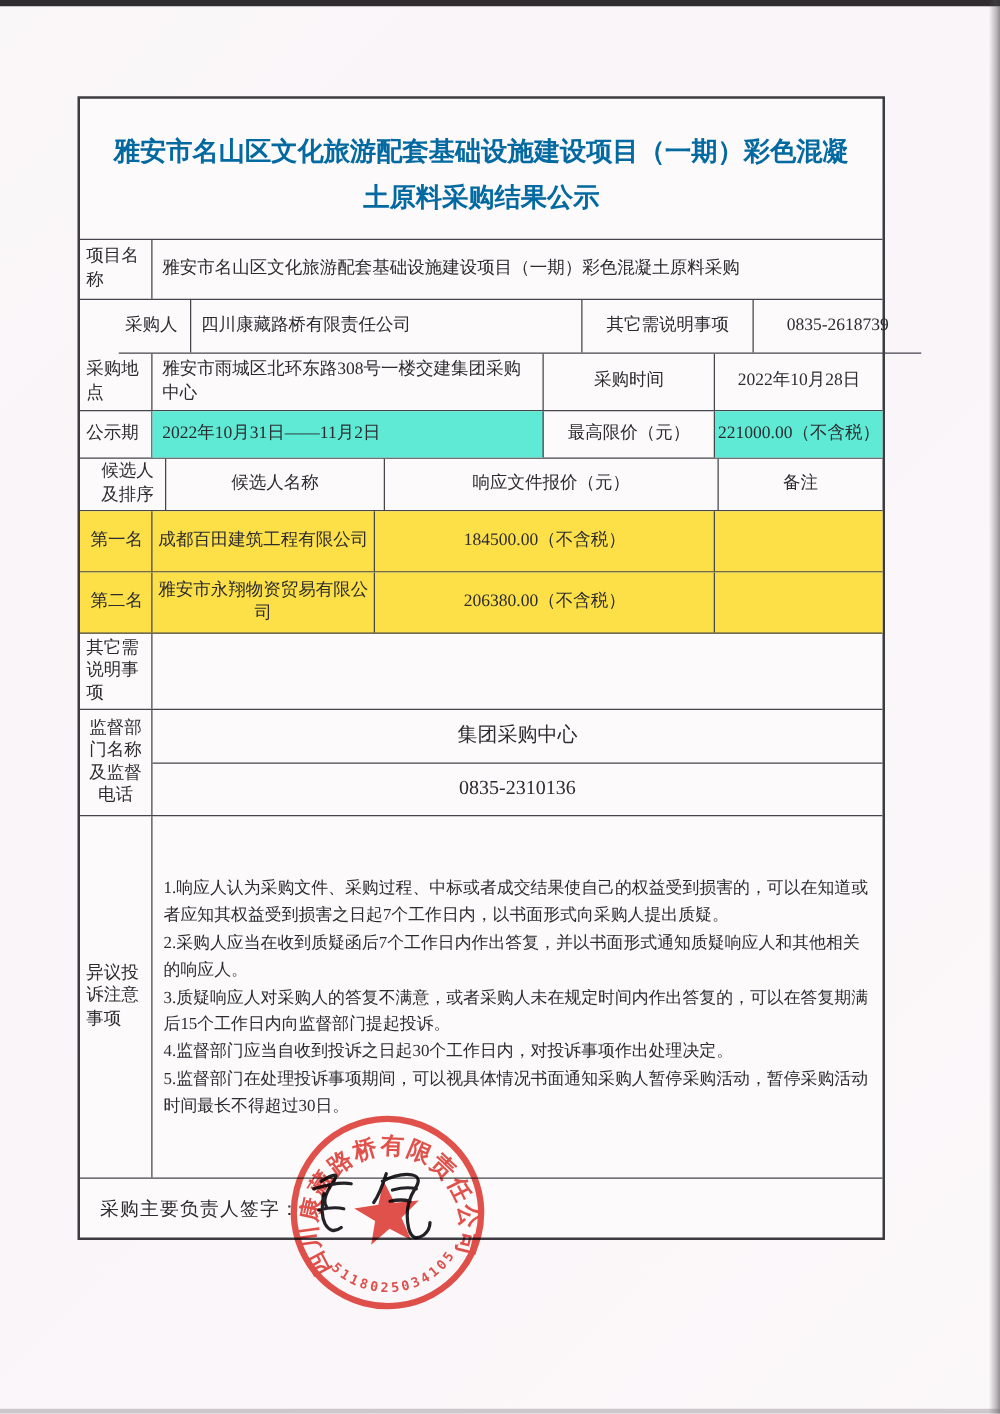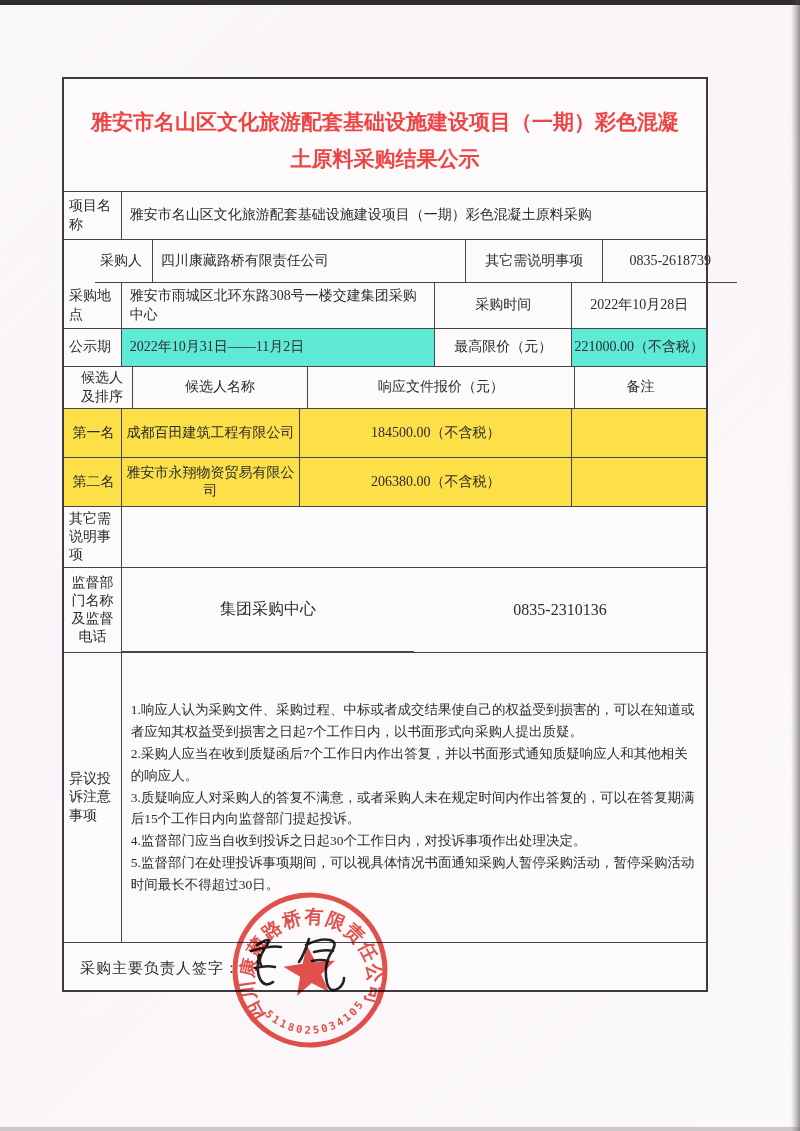--- a/index.html
+++ b/index.html
@@ -30,34 +30,34 @@
   .w-key   { width: 138px; }
   .w-last  { width: 134px; }
   .w-span  { width: 586px; }
   .w-name  { width: 179px; }
   .w-price { width: 273px; }
 
   .title-row { height: 113px; display:flex; align-items:center; justify-content:center; }
   .doc-title {
     font-family: "Liberation Sans", "DejaVu Sans", sans-serif;
     font-weight: 700; font-size: 21px; line-height: 1.75;
-    text-align: center; width: 600px; color: #ef4444; margin-top: 12px;
+    text-align: center; width: 600px; color: #0369a1; margin-top: 12px;
   }
   .r-project { height: 48px; }
   .r-purchaser { height: 43px; margin-left: 31px; }
   .r-location { height: 46px; }
   .r-publicity { height: 38px; }
   .r-candhead { height: 42px; font-weight: 400; padding-left: 12px; }
   .r-cand { height: 49px; background: #fde047; }
   .r-other { height: 61px; }
   .r-superv { height: 85px; }
   .r-objection { height: 290px; }
   .r-sign { height: 51px; }
 
-  .superv-right { width: 586px; display:flex; }
+  .superv-right { width: 586px; display:flex; flex-direction: column; }
   .superv-sub { flex: 1; display:flex; align-items:center; justify-content:center; }
   .superv-sub:first-child { border-bottom: 1.5px solid #45454c; }
   .superv-label { text-align: center; justify-content: center; padding: 3px 2px; }
 
   .objection-text {
     font-size: 13.5px; line-height: 1.62; padding: 10px 9px 10px 9px;
     align-self: center;
   }
   .objection-cell { width: 586px; display: flex; align-items: center; }
 

